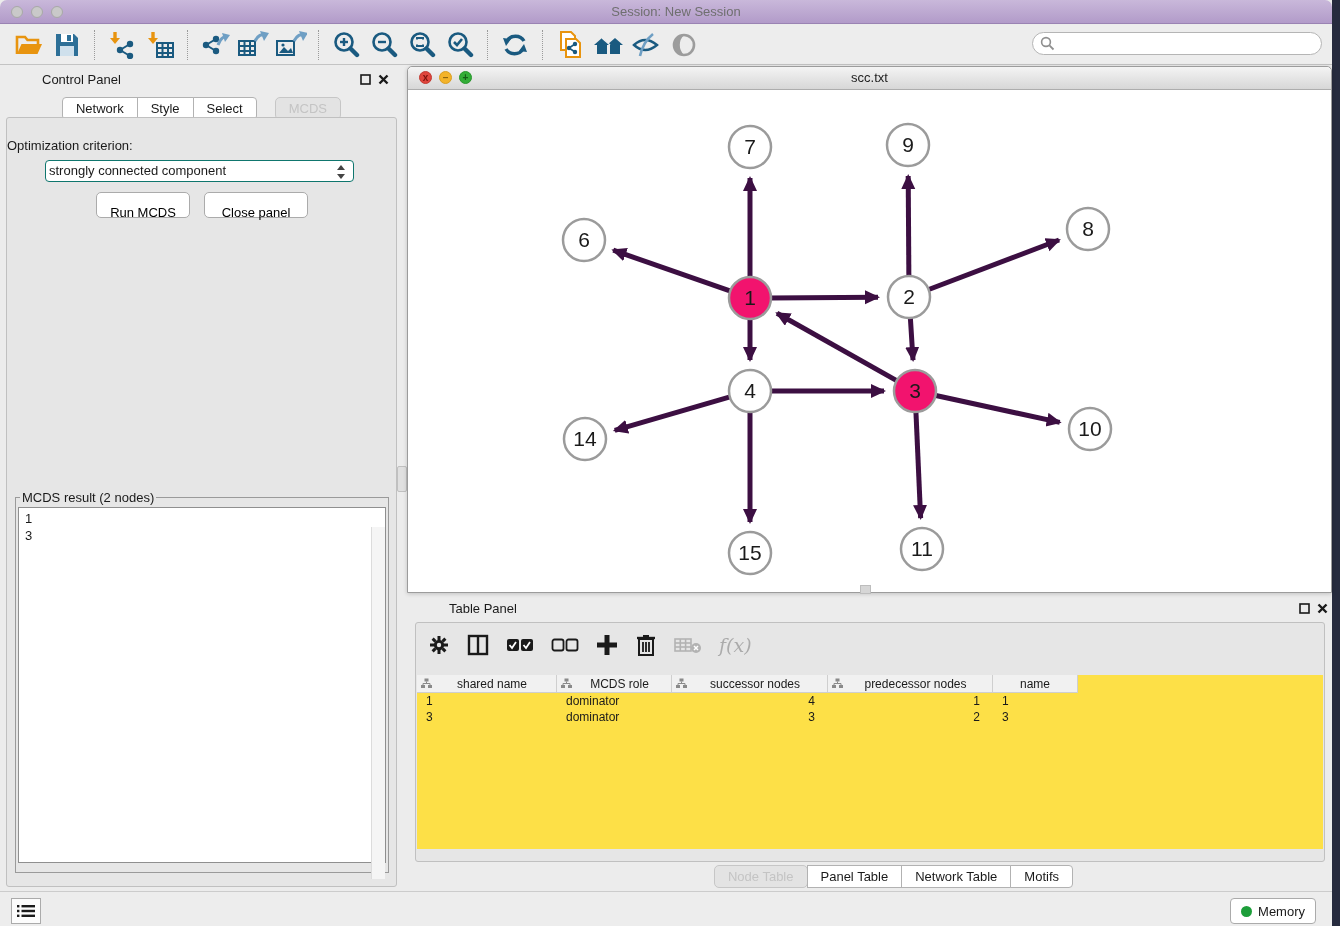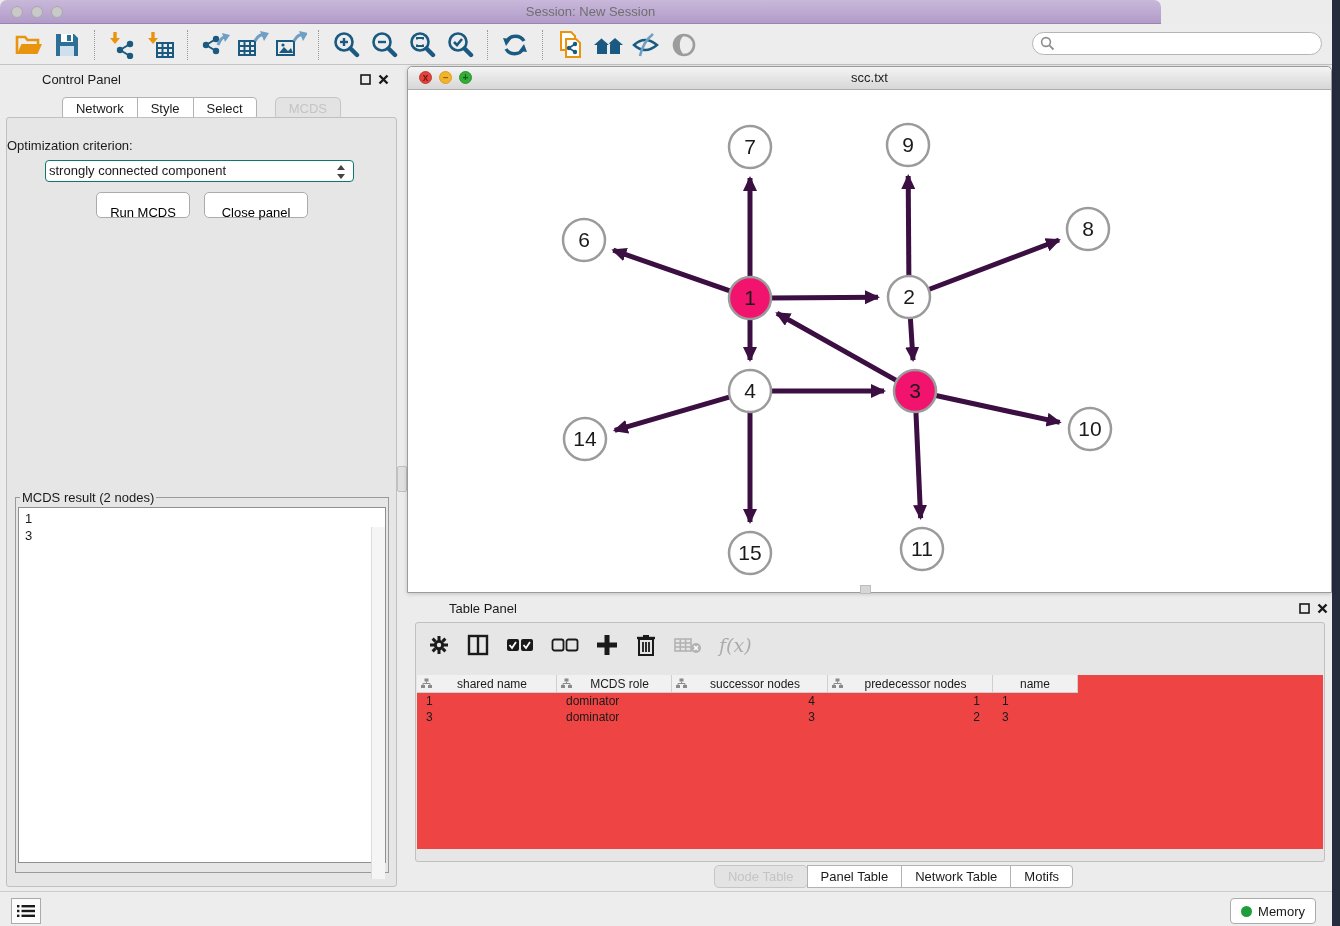--- a/index.html
+++ b/index.html
@@ -1,20 +1,20 @@
 <!DOCTYPE html>
 <html><head>
 <meta charset="utf-8">
 <style>
   html,body{margin:0;padding:0;}
   body{width:1340px;height:926px;position:relative;overflow:hidden;background:#ececec;
        font-family:"Liberation Sans",sans-serif;color:#1a1a1a;}
   
   .edge-strip{position:absolute;right:0;top:0;width:8px;height:926px;background:#262b3e;}
-  .titlebar{position:absolute;left:0;top:0;width:1161px;height:24px;
+  .titlebar{position:absolute;left:0;top:0;width:1332px;height:24px;
             background:linear-gradient(#c9b8da,#b29bc9);border-bottom:1px solid #9a83b3;
             border-radius:7px 7px 0 0;box-sizing:border-box;padding-left:20px;}
   .tl-dot{position:absolute;top:6px;width:12px;height:12px;border-radius:50%;
           background:#c9c9c9;border:1px solid #a8a8a8;box-sizing:border-box;}
   .title-text{display:block;line-height:24px;text-align:center;color:#6f6f6f;font-size:13px;}
   
   .toolbar{position:absolute;left:0;top:25px;width:1332px;height:40px;background:#ededed;
            border-bottom:1px solid #c3c3c3;display:flex;align-items:center;
            padding-left:10px;box-sizing:border-box;}
   .tbtn{width:38px;height:32px;display:flex;align-items:center;justify-content:center;flex:0 0 auto;}
@@ -62,21 +62,21 @@
   
   .vsplit-grip{position:absolute;left:397px;top:466px;width:8px;height:24px;background:#e0e0e0;
           border:1px solid #c0c0c0;border-radius:2px;}
   
   .tp{position:absolute;left:407px;top:595px;width:925px;height:296px;}
   .tp-box{position:absolute;left:8px;top:27px;width:910px;height:240px;background:#e6e6e6;
           border:1px solid #c0c0c0;border-radius:3px;box-sizing:border-box;}
   .tp-toolbar{height:44px;display:flex;align-items:center;padding-left:12px;gap:17px;}
   .tp-ic{display:flex;align-items:center;justify-content:center;min-width:22px;height:24px;}
   .fx{font-family:"DejaVu Serif",serif;font-style:italic;font-size:19px;color:#ababab;}
-  .tp-table{position:absolute;left:1px;top:52px;width:906px;height:174px;background:#ef4444;overflow:hidden;}
+  .tp-table{position:absolute;left:1px;top:52px;width:906px;height:174px;background:#fde047;overflow:hidden;}
   .thead{display:flex;height:18px;}
   .th{background:#f1f1f1;border-right:1px solid #cfcfcf;border-bottom:1px solid #cfcfcf;
       font-size:12px;display:flex;align-items:center;box-sizing:border-box;padding:0 4px;}
   .th .lbl{flex:1;text-align:center;}
   .c0{width:140px;}.c1{width:115px;}.c2{width:156px;}.c3{width:165px;}.c4{width:85px;}
   .trow{display:flex;height:16px;font-size:12px;}
   .td{box-sizing:border-box;padding-top:1px;}
   .al{text-align:left;padding-left:9px;}
   .ar{text-align:right;padding-right:13px;}
   .tp-tabs{position:absolute;left:0;bottom:3px;width:100%;display:flex;justify-content:center;}

